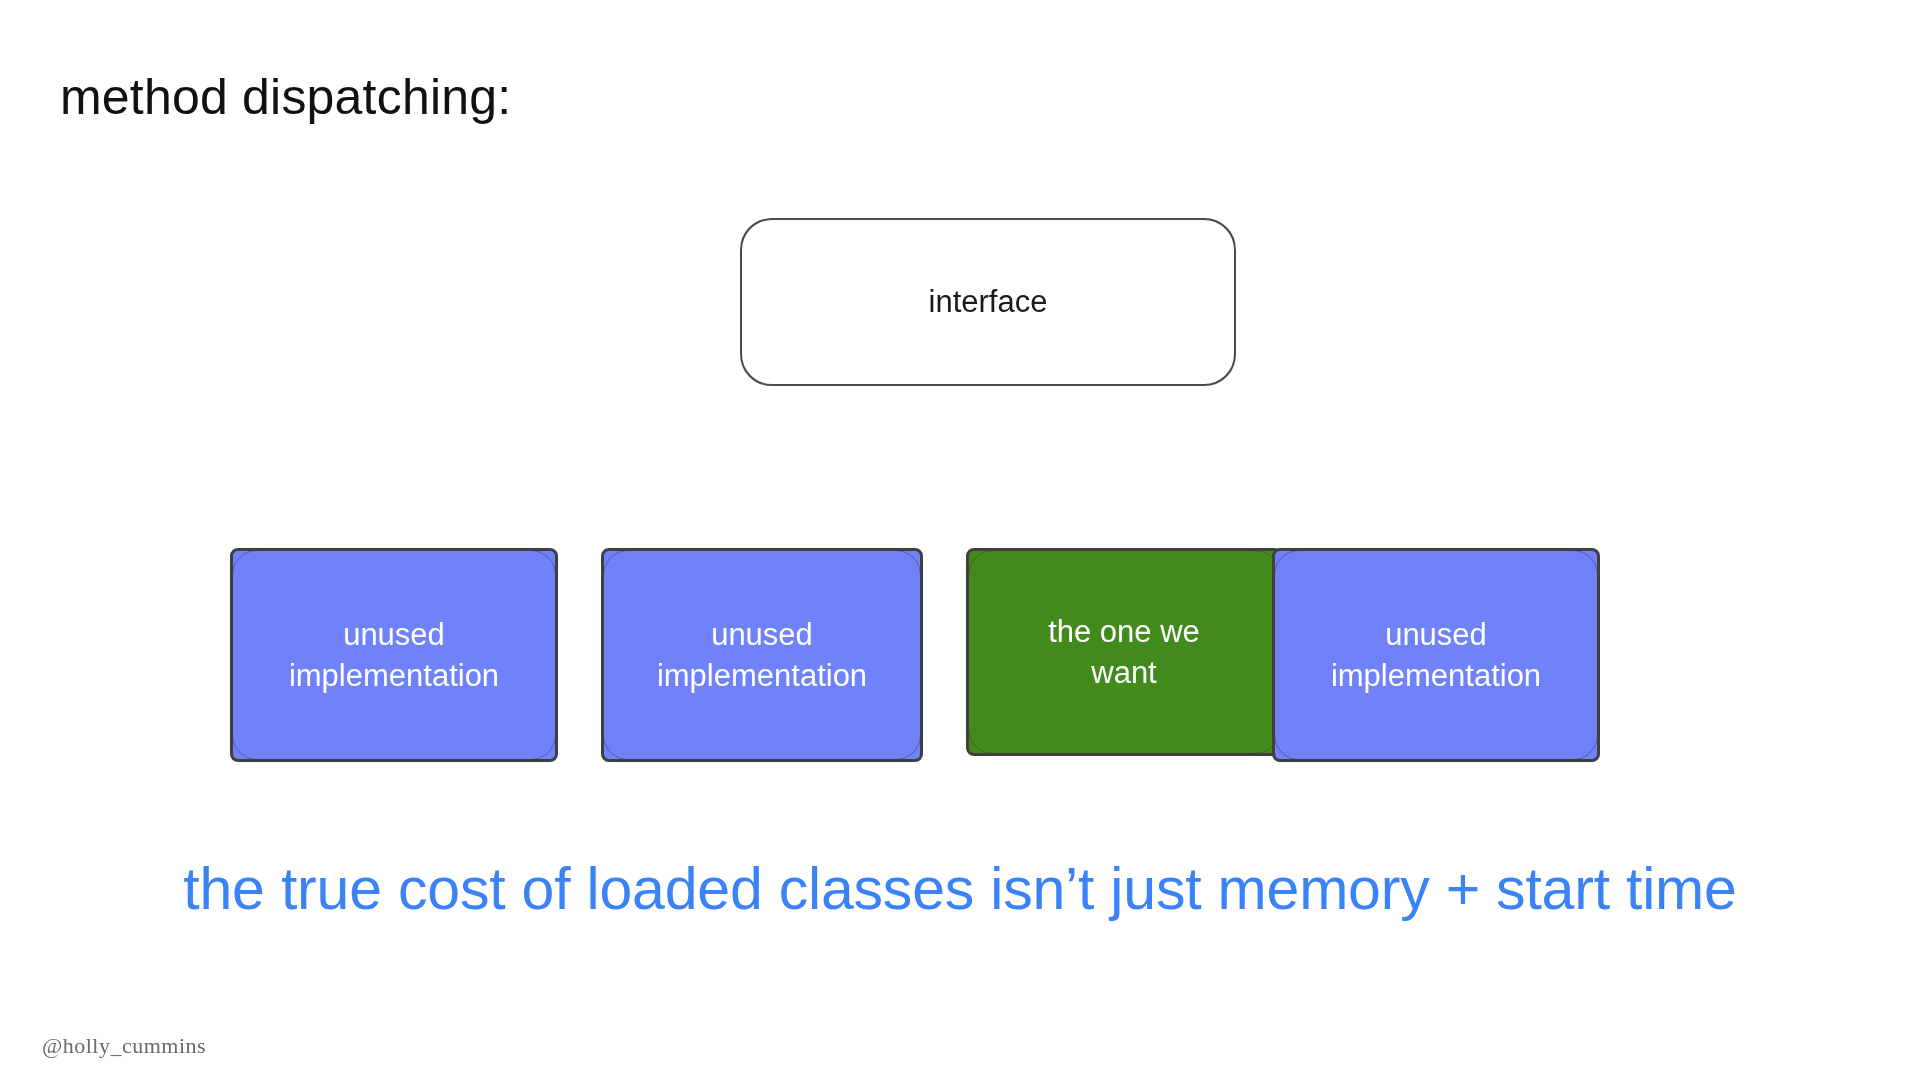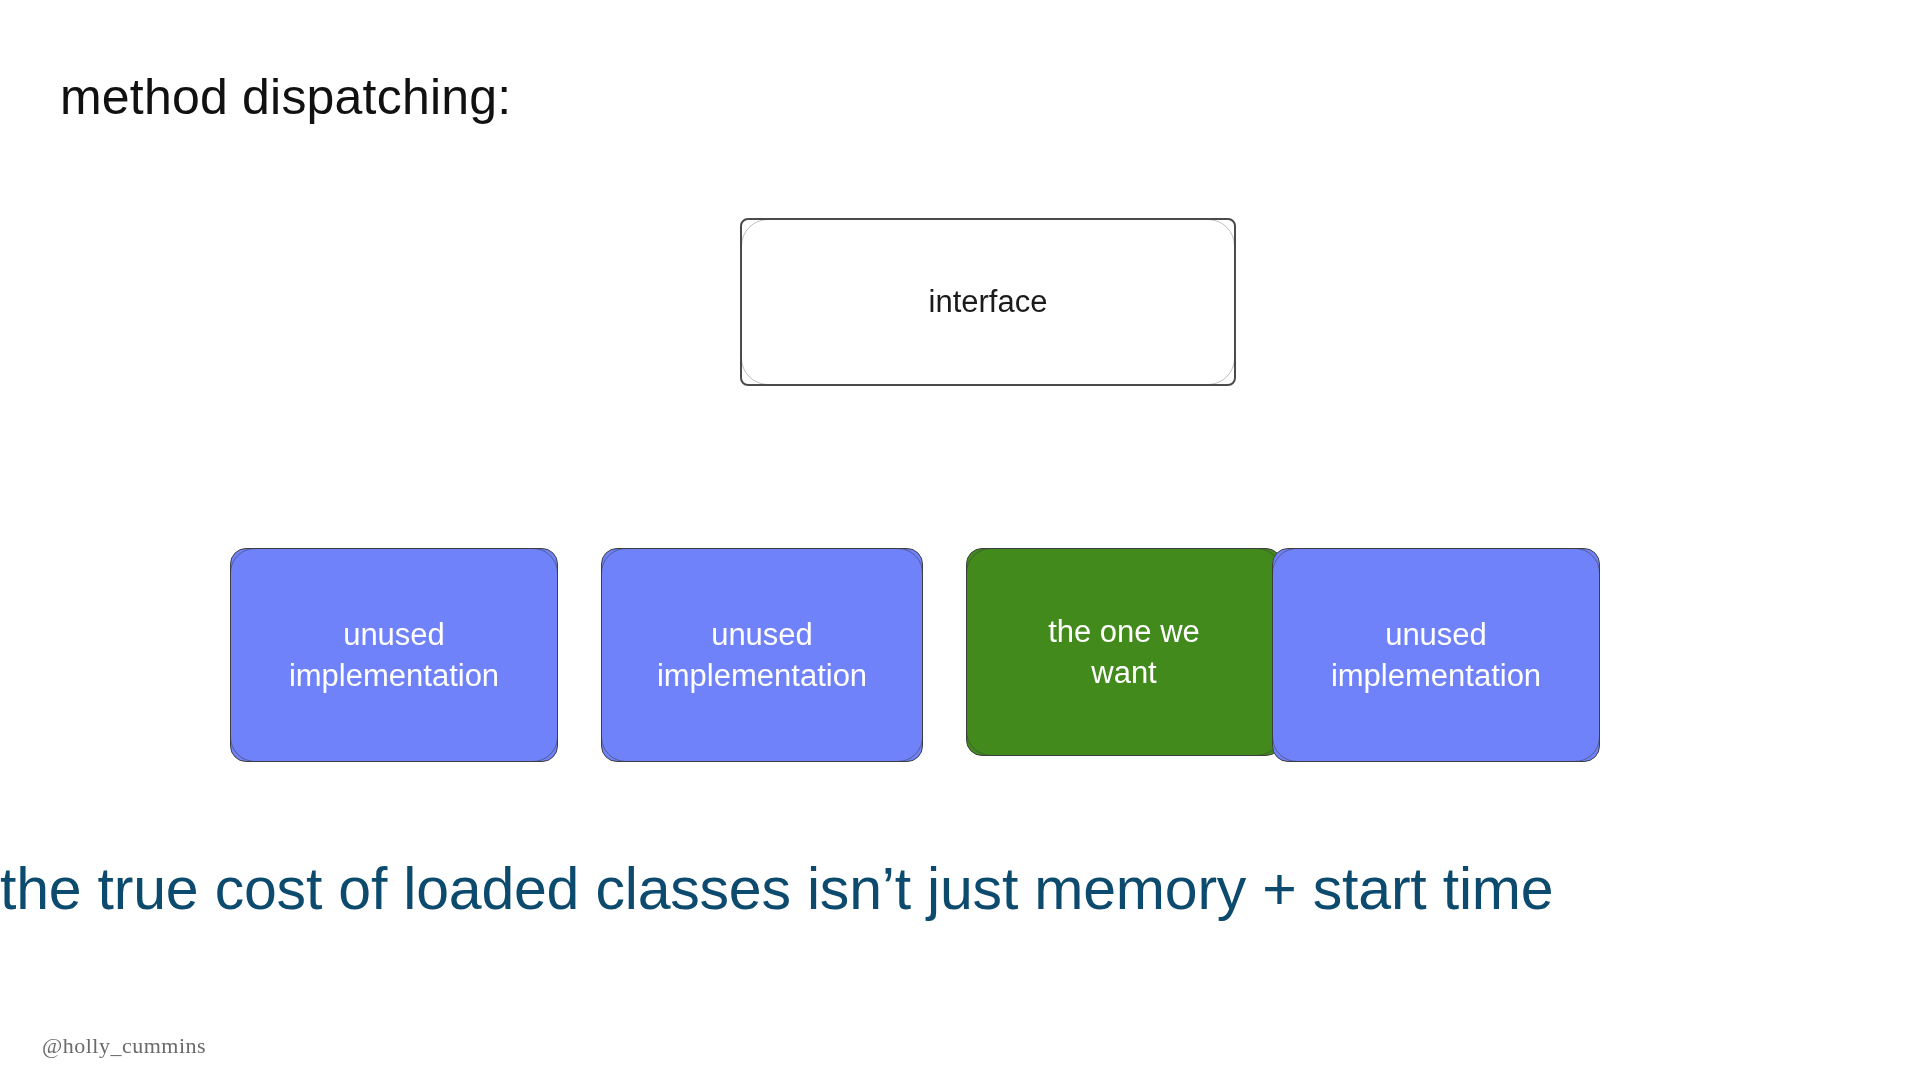--- a/index.html
+++ b/index.html
@@ -62,21 +62,21 @@
   }
 
   
   .node-interface {
     left: 740px;
     top: 218px;
     width: 496px;
     height: 168px;
     background: #ffffff;
     border: 2px solid #4b4b4d;
-    border-radius: 8px;
+    border-radius: 32px;
     color: #1b1b1b;
     font-size: 31px;
   }
   .node-interface::after {
     border-radius: 27px;
     border-color: rgba(75, 75, 77, 0.35);
   }
 
   
   .impl-row {
@@ -85,24 +85,24 @@
     top: 0;
     width: 1920px;
     height: 1080px;
     pointer-events: none;
   }
   .impl-row .node { pointer-events: auto; }
 
   .node-impl {
     top: 548px;
     height: 214px;
-    border: 1px solid #404040;
+    border: 3px solid #404040;
     color: #ffffff;
     font-size: 31px;
-    border-radius: 16px;
+    border-radius: 8px;
     padding: 0 14px;
   }
   .node-impl::after { border-radius: 25px; }
 
   .node-impl.blue  { background: #6f82fa; }
   .node-impl.green { background: #438a1c; }
 
   .impl-1 { left: 230px;  width: 328px; }
   .impl-2 { left: 601px;  width: 322px; }
   .impl-3 { left: 966px;  width: 316px; height: 208px; }
@@ -112,26 +112,26 @@
     display: block;
     white-space: pre-line;
   }
 
   
   .caption {
     position: absolute;
     left: 0;
     right: 0;
     top: 855px;
-    text-align: left;
+    text-align: center;
     font-family: "Liberation Sans", sans-serif;
     font-weight: 300;
     font-size: 59px;
     letter-spacing: -0.2px;
-    color: #0c4a6e;
+    color: #3b82f6;
     white-space: nowrap;
   }
 
   
   .handle {
     position: absolute;
     left: 42px;
     top: 1046px;
     transform: translateY(-50%);
     font-family: Liberation Serif, serif;

